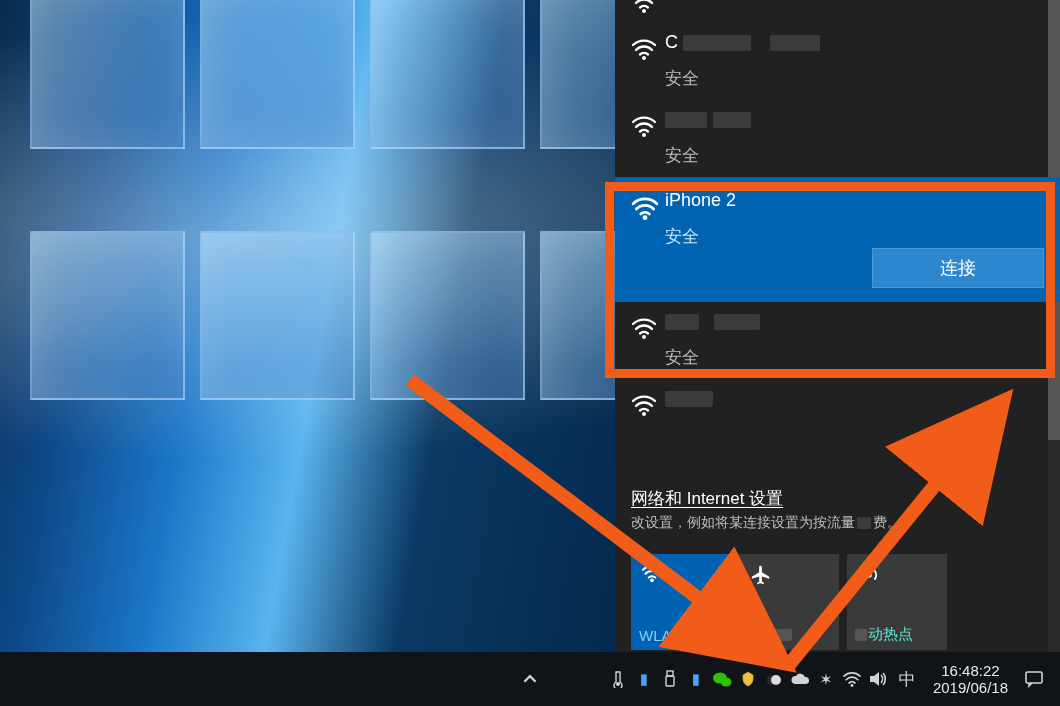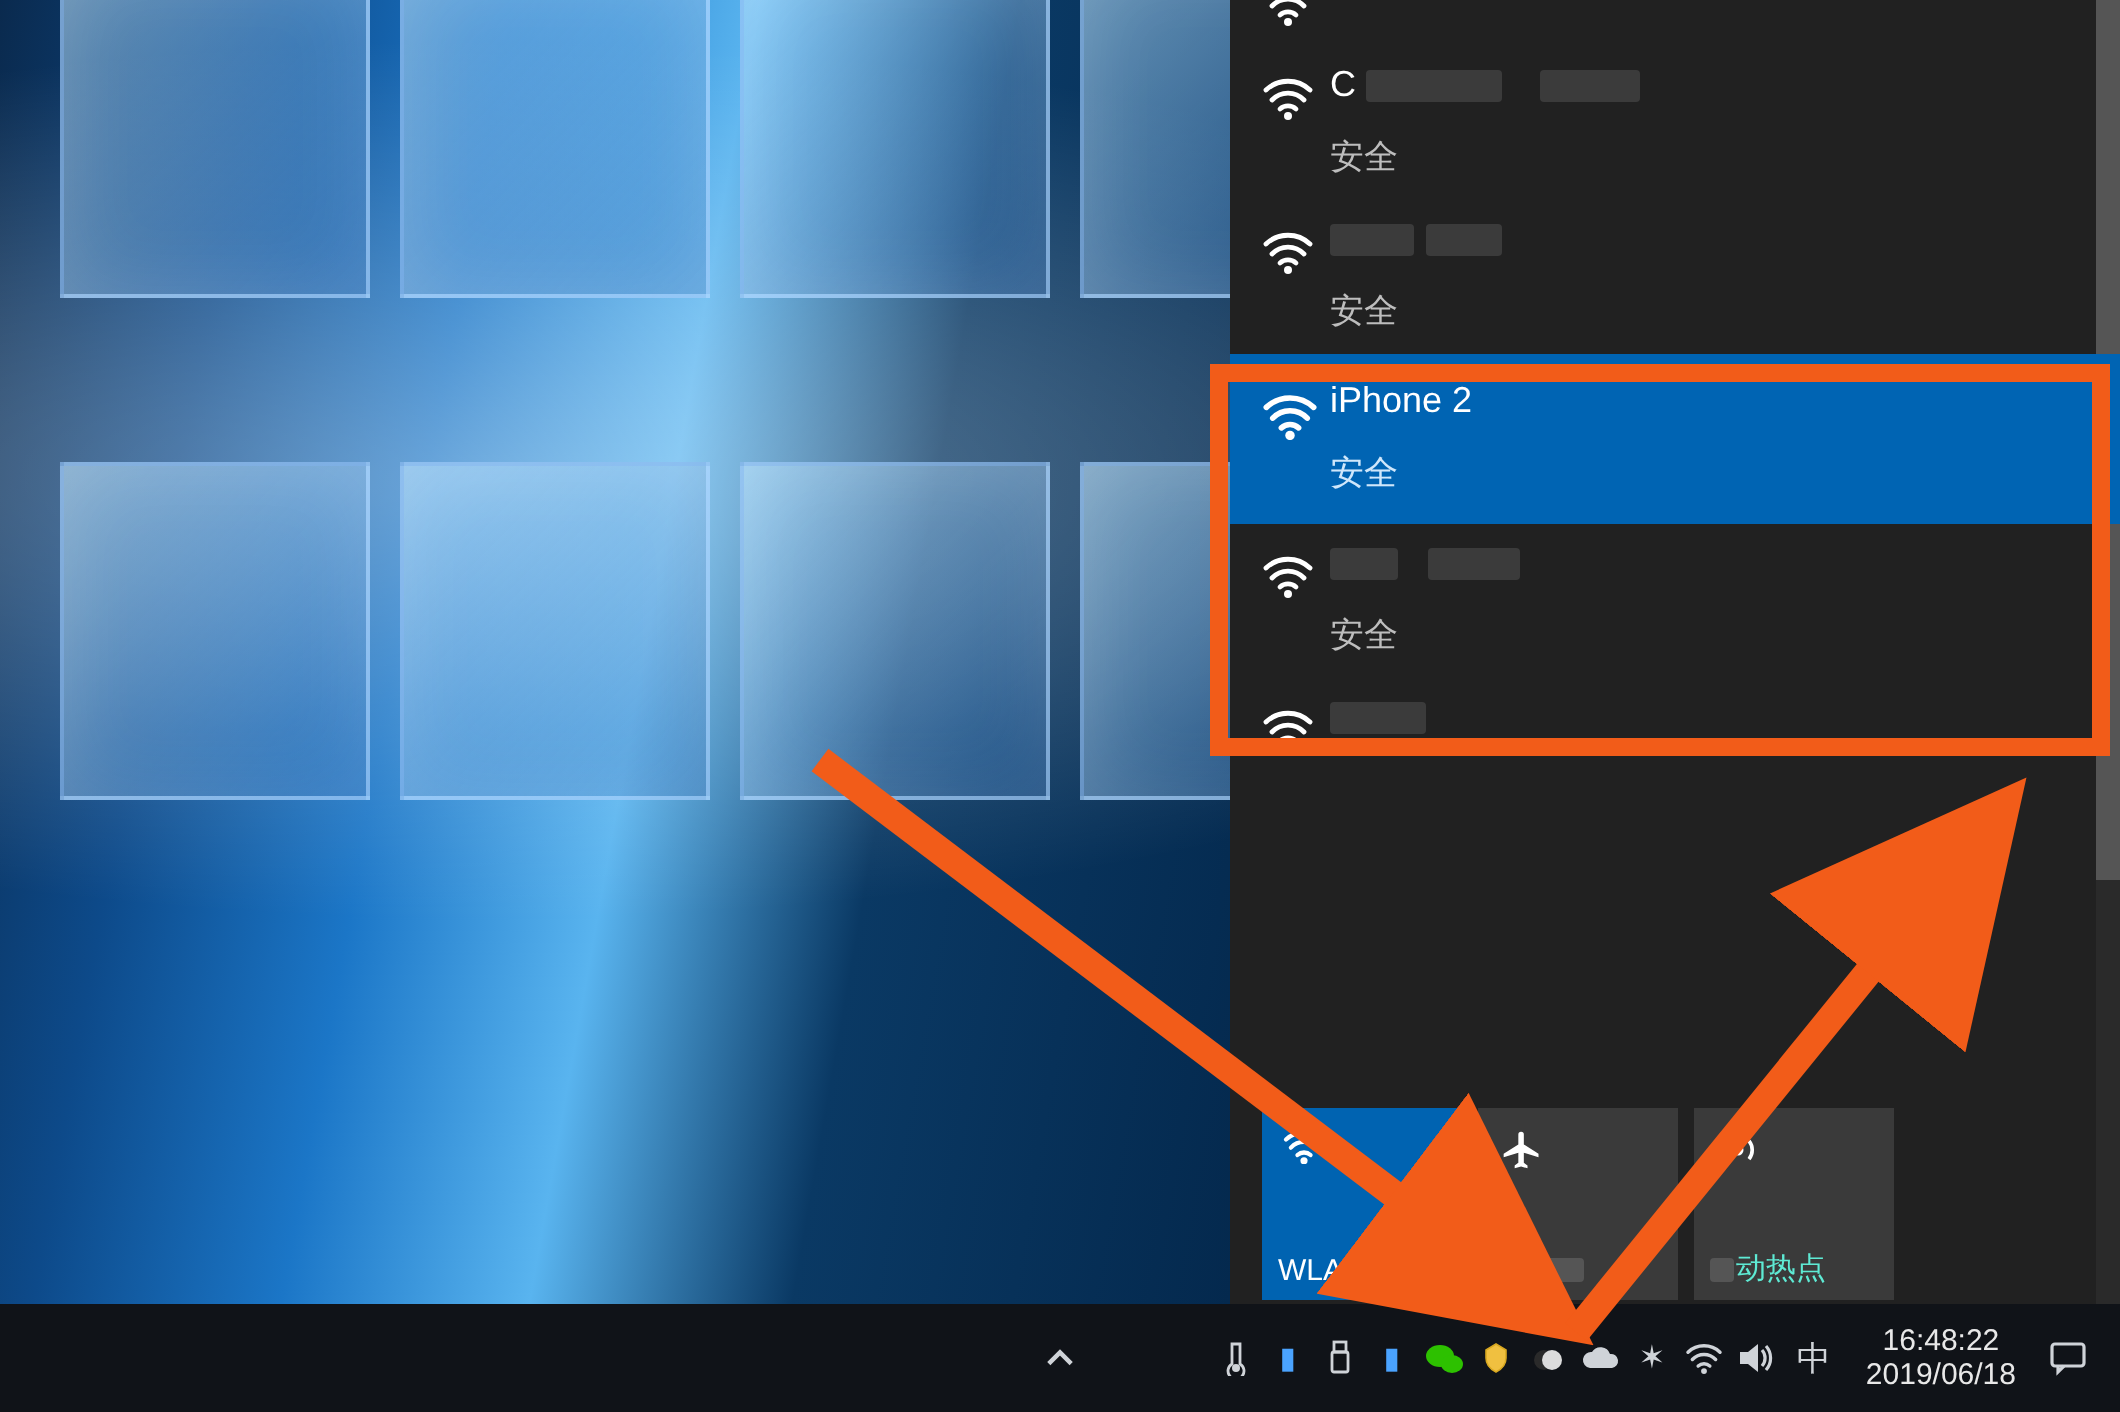--- a/index.html
+++ b/index.html
@@ -36,21 +36,21 @@
   .connectRow{display:flex;padding-right:6px;}
   
   .settingsLink{position:absolute;left:16px;bottom:120px;right:10px;}
   .settingsTitle{color:#fff;font-size:17px;text-decoration:underline;text-underline-offset:3px;}
   .settingsSub{color:#bdbdbd;font-size:14px;margin-top:4px;}
   
   .tiles{position:absolute;left:16px;bottom:2px;display:flex;gap:8px;}
   .tile{width:100px;height:96px;background:#3a3a3a;color:#fff;position:relative;}
   .tile.on{background:#0063b1;}
   .tile .tico{position:absolute;left:10px;top:10px;}
-  .tile .tlabel{position:absolute;left:8px;bottom:6px;font-size:15px;color:#ffffff;}
+  .tile .tlabel{position:absolute;left:8px;bottom:6px;font-size:15px;color:#7dd3fc;}
   .tile .tlabel.grey{color:#5eead4;}
   
   .scrollbar{position:absolute;right:0;top:0;width:12px;height:652px;background:#2a2a2a;}
   .scrollthumb{position:absolute;right:0;top:0;width:12px;height:440px;background:#555;}
   
   .taskbar{position:absolute;left:0;right:0;bottom:0;height:54px;background:#101318;color:#e8e8e8;}
   .tray{position:absolute;right:10px;top:0;height:54px;display:flex;align-items:center;}
   .tray .t{width:26px;height:54px;display:flex;align-items:center;justify-content:center;font-size:15px;color:#cfd3d8;}
   .tray .t.wide{width:32px;}
   .clock{display:flex;flex-direction:column;align-items:center;justify-content:center;height:54px;padding:0 10px;font-size:15px;line-height:17px;}
@@ -161,20 +161,25 @@
                   <path d="M9 16.5 A6 6 0 0 1 17 16.5"></path>
                 </g>
                 <circle cx="13" cy="20" r="2.2" fill="#fff"></circle>
               </svg>
           </div>
           <div class="ntxt">
             <div class="nname">iPhone 2</div>
             <div class="nsub">安全</div>
           </div>
         </div>
+        <div class="connectRow">
+          <div class="connectBtn">
+            <span>连接</span>
+          </div>
+        </div>
       </div>
 
       <div class="net">
         <div class="row">
           <div class="nico">
             <svg class="wifi-svg" width="26" height="22" viewBox="0 0 26 22">
                 <g fill="none" stroke="#fff" stroke-width="2.4" stroke-linecap="round">
                   <path d="M2 7 A16 16 0 0 1 24 7"></path>
                   <path d="M5 12 A11 11 0 0 1 21 12"></path>
                   <path d="M9 16.5 A6 6 0 0 1 17 16.5"></path>
@@ -201,20 +206,26 @@
                 <circle cx="13" cy="20" r="2" fill="#fff"></circle>
               </svg>
           </div>
           <div class="ntxt">
             <div class="nname"><span class="smudge" style="width:48px;height:16px"></span></div>
           </div>
         </div>
       </div>
     </div>
 
+    <div class="settingsLink">
+      <div class="settingsTitle">网络和 Internet 设置</div>
+      <div class="settingsSub">
+        <span>改设置，例如将某连接设置为按流量</span><span class="smudge" style="width:14px;height:12px;margin:0 2px"></span><span>费。</span>
+      </div>
+    </div>
 
     <div class="tiles">
       <div class="tile on">
         <div class="tico">
           <svg width="22" height="18" viewBox="0 0 26 22">
               <g fill="none" stroke="#fff" stroke-width="2.6" stroke-linecap="round">
                 <path d="M2 7 A16 16 0 0 1 24 7"></path>
                 <path d="M5 12 A11 11 0 0 1 21 12"></path>
                 <path d="M9 16.5 A6 6 0 0 1 17 16.5"></path>
               </g>

